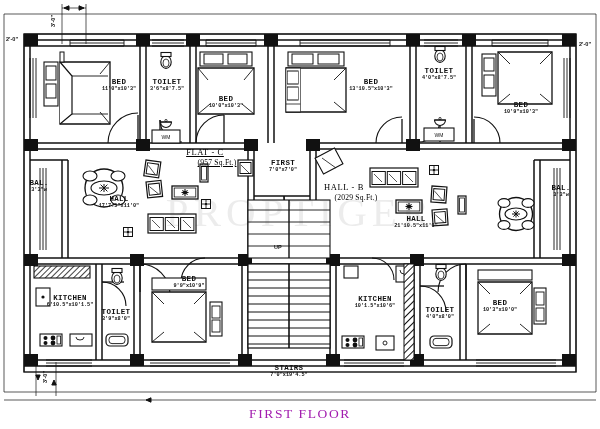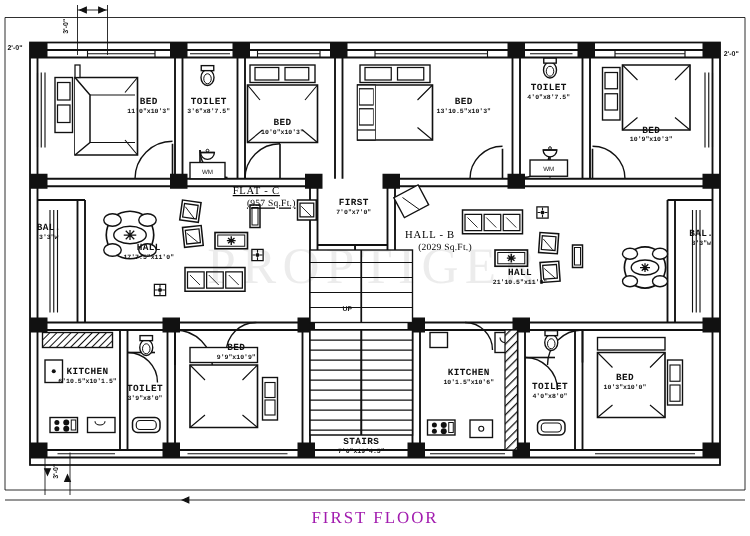--- a/index.html
+++ b/index.html
@@ -596,21 +596,21 @@
       <span class="dim">10'1.5"x10'6"</span>
     </div>
     <div class="lbl" style="left: 440px; top: 314px;">
       <span class="nm">TOILET</span>
       <span class="dim">4'0"x8'0"</span>
     </div>
     <div class="lbl" style="left: 500px; top: 307px;">
       <span class="nm">BED</span>
       <span class="dim">10'3"x10'0"</span>
     </div>
-    <div class="lbl" style="left: 289px; top: 358px; text-align: center;">
+    <div class="lbl" style="left: 289px; top: 372px; text-align: center;">
       <span class="nm">STAIRS</span>
       <span class="dim">7'0"x19'4.5"</span>
     </div>
   </div>
 <div id="flatlabels">
     <div class="flat" style="left: 205px; top: 157px; text-decoration: underline;">
       <span class="fn">FLAT - C</span>
       <span class="fa">(957 Sq.Ft.)</span>
     </div>
     <div class="flat" style="left: 344px; top: 192px;">

